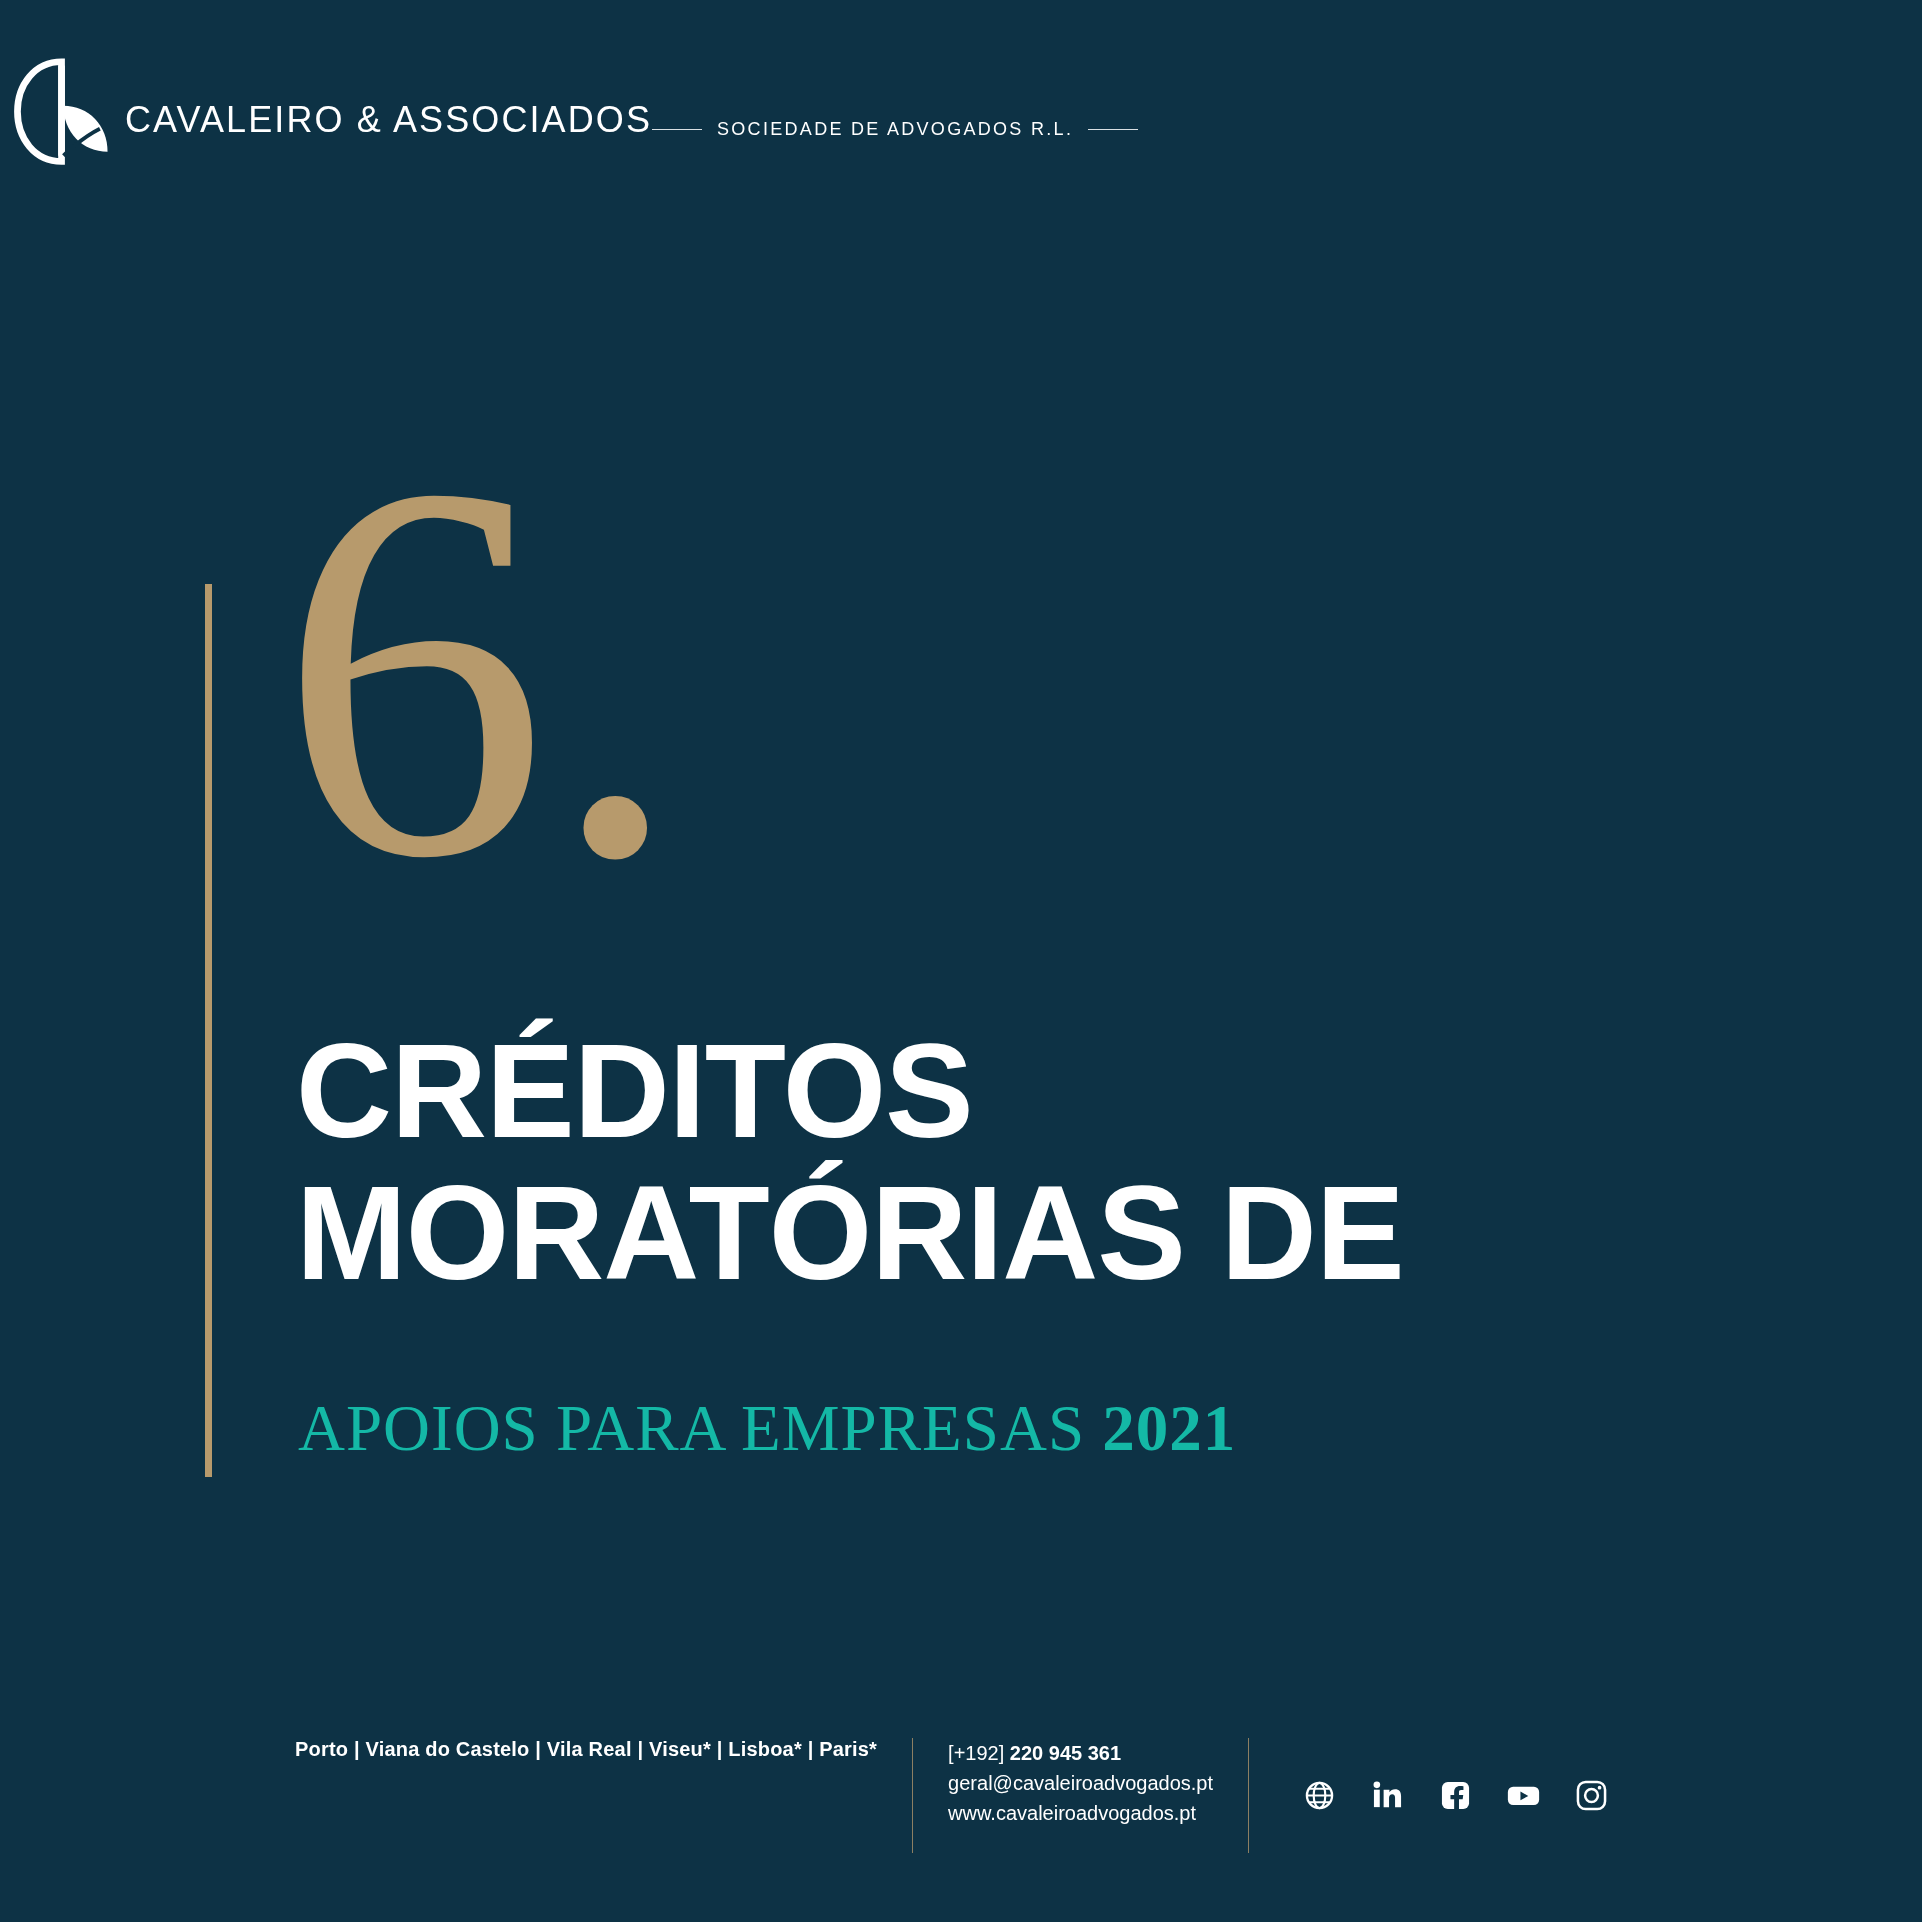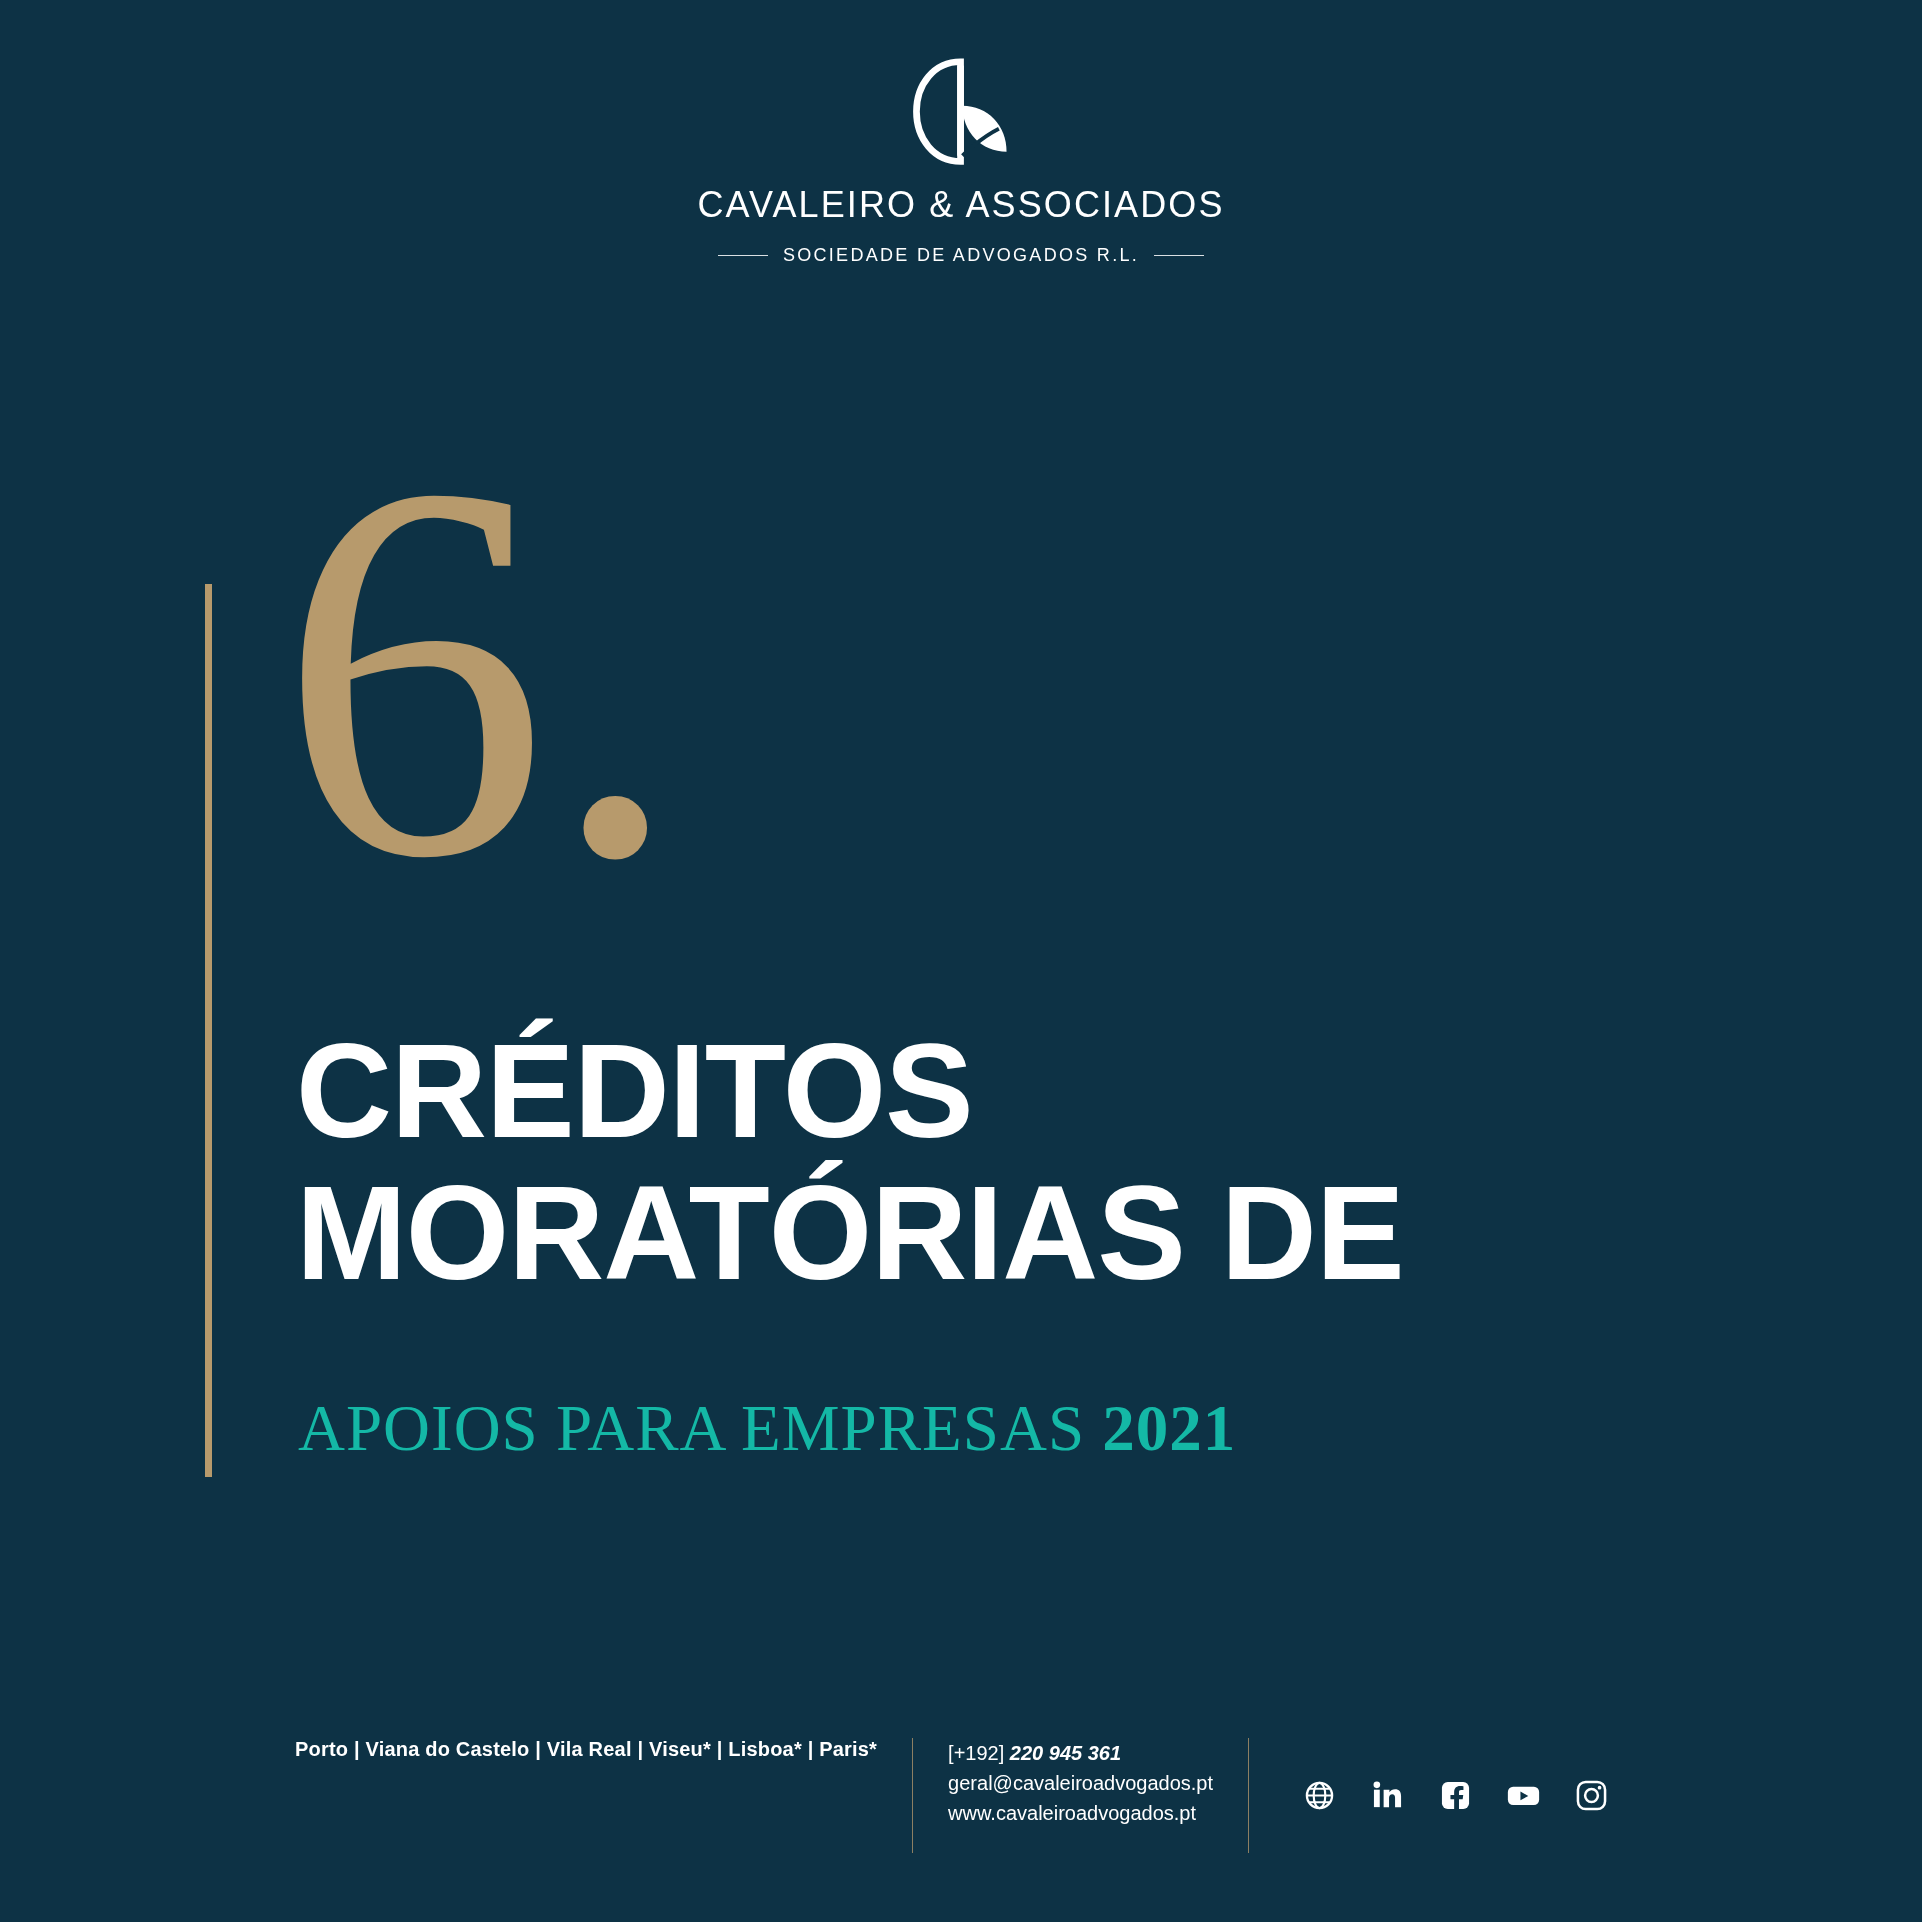--- a/index.html
+++ b/index.html
@@ -17,21 +17,21 @@
     background: #0d3245;
   }
 
   
   .logo-block {
     position: absolute;
     top: 56px;
     left: 0;
     width: 100%;
     display: flex;
-    flex-direction: column;
+    flex-direction: row;
     align-items: center;
     text-align: right;
   }
   .logo-mark {
     width: 125px;
     height: 115px;
     position: relative;
     margin-bottom: 13.4px;
   }
   .logo-name {
@@ -144,21 +144,21 @@
     height: 115px;
     margin: 0 35px;
     align-self: center;
   }
   .f-contact {
     color: #ffffff;
     font-size: 20px;
     line-height: 1.5;
     white-space: nowrap;
   }
-  .f-contact .strong { font-weight: 700; font-style: italic; }
+  .f-contact .strong { font-weight: 700; }
   .socials {
     display: flex;
     align-items: center;
     gap: 35px;
     height: 115px;
     margin-left: 19px;
   }
   .soc {
     width: 33px;
     height: 33px;

